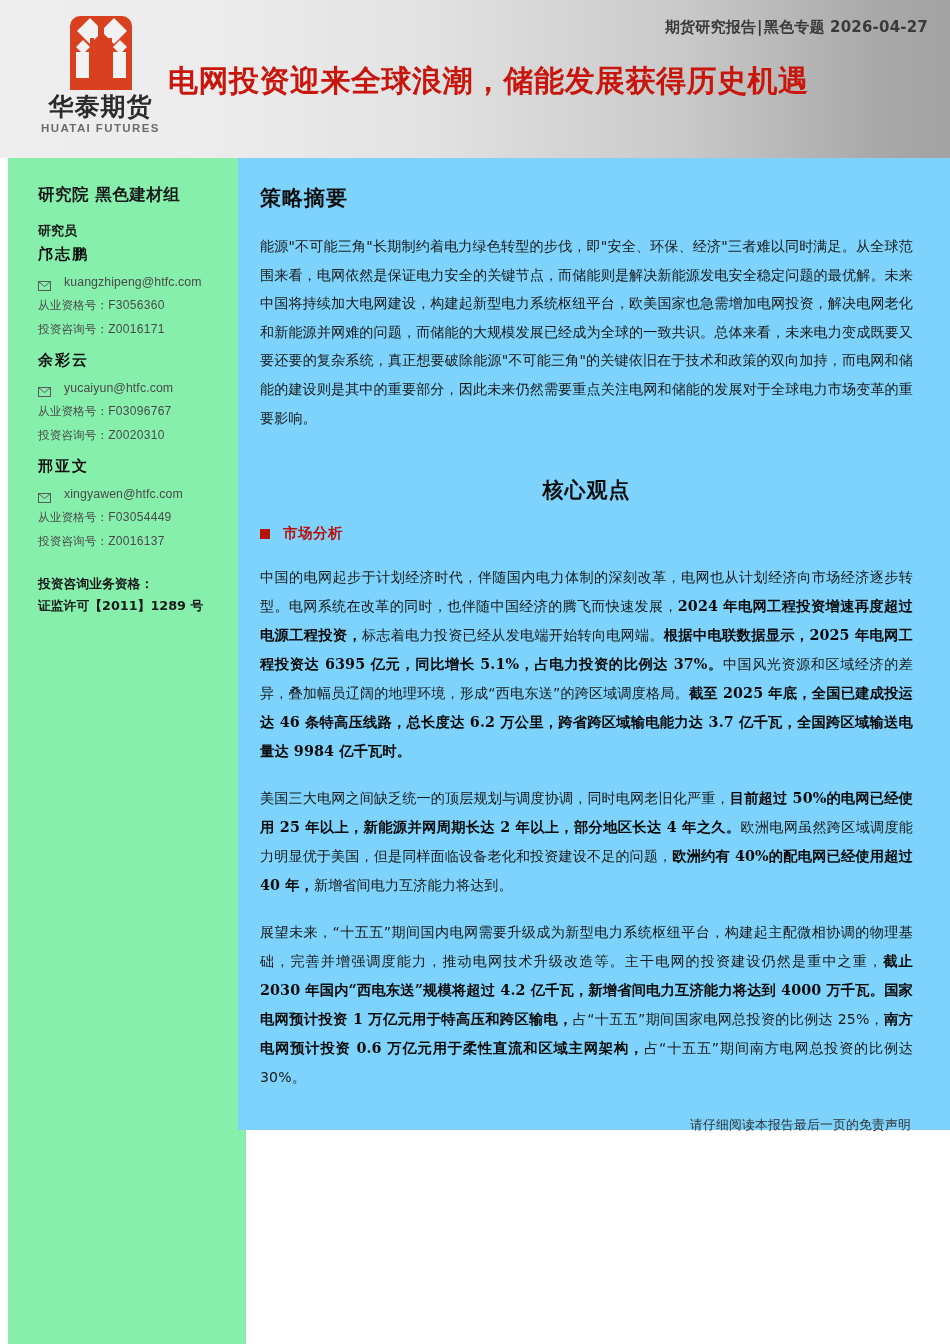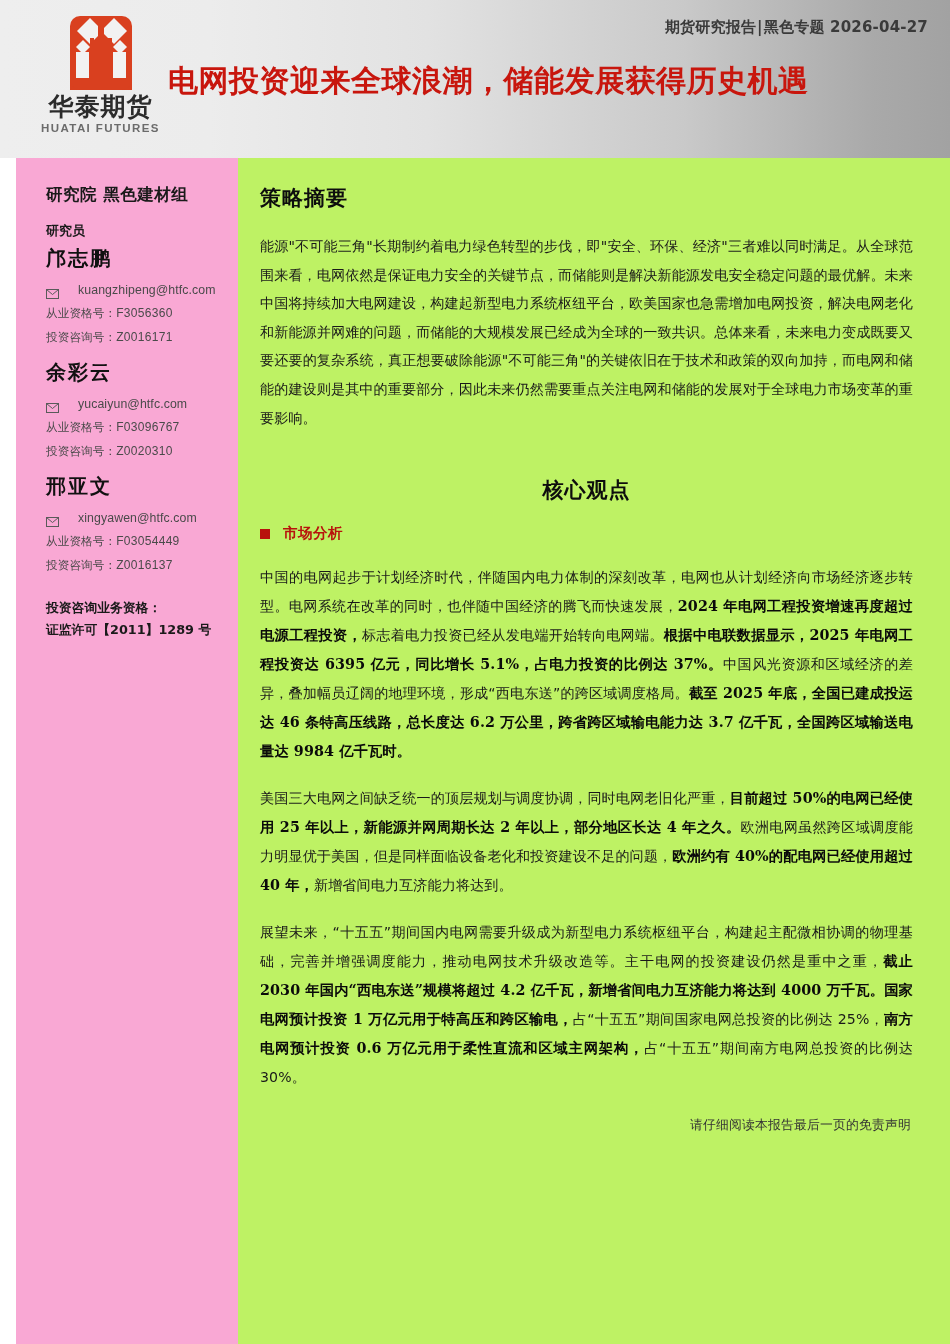--- a/index.html
+++ b/index.html
@@ -79,55 +79,55 @@
     font-weight: 700;
     color: #c8160d;
     letter-spacing: 0.5px;
     white-space: nowrap;
     line-height: 1.25;
   }
 
   
   .sidebar {
     position: absolute;
-    left: 16px;
+    left: 8px;
     top: 158px;
     width: 238px;
     height: 1186px;
-    background: #f9a8d4;
+    background: #86efac;
     padding: 26px 18px 0 30px;
   }
   .sb-dept {
     font-family: "DejaVu Sans", sans-serif;
     font-size: 16.5px;
     font-weight: 700;
     color: #1a1a1a;
     letter-spacing: 0.5px;
     margin-bottom: 16px;
   }
   .sb-role {
     font-family: "DejaVu Sans", sans-serif;
     font-size: 13px;
     font-weight: 700;
     color: #1a1a1a;
     margin-bottom: 5px;
   }
   .sb-person { margin-bottom: 14px; }
   .sb-name {
     font-family: "DejaVu Serif", serif;
-    font-size: 20px;
+    font-size: 15px;
     font-weight: 700;
     color: #111111;
     letter-spacing: 2px;
     margin-bottom: 11px;
   }
   .sb-email-row {
     display: flex;
     align-items: center;
-    gap: 19px;
+    gap: 13px;
     margin-bottom: 9px;
   }
   .sb-mail-icon {
     display: inline-block;
     width: 13px;
     height: 10px;
     position: relative;
     flex: none;
   }
   .sb-email {
@@ -156,23 +156,23 @@
     color: #1a1a1a;
     line-height: 1.75;
   }
 
   
   .main {
     position: absolute;
     left: 238px;
     top: 158px;
     width: 712px;
-    height: 1186px;
+    height: 972px;
     padding: 26px 37px 0 22px;
-    background: #bef264;
+    background: #7dd3fc;
   }
   h2.sec-title {
     font-family: "DejaVu Sans", sans-serif;
     font-size: 21px;
     font-weight: 700;
     color: #0d0d0d;
     letter-spacing: 1px;
     margin: 0 0 20px 0;
   }
   h2.sec-title.spaced { margin-top: 44px; text-align: center; }

